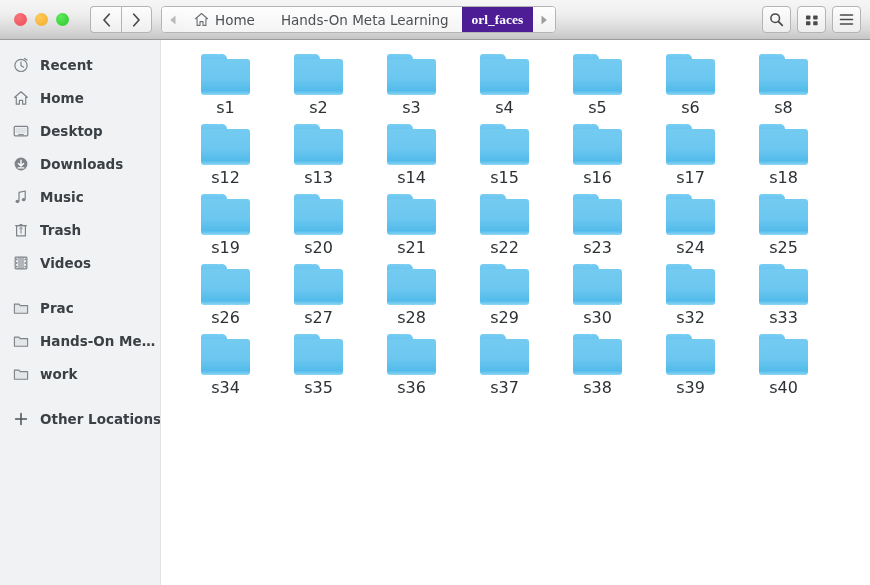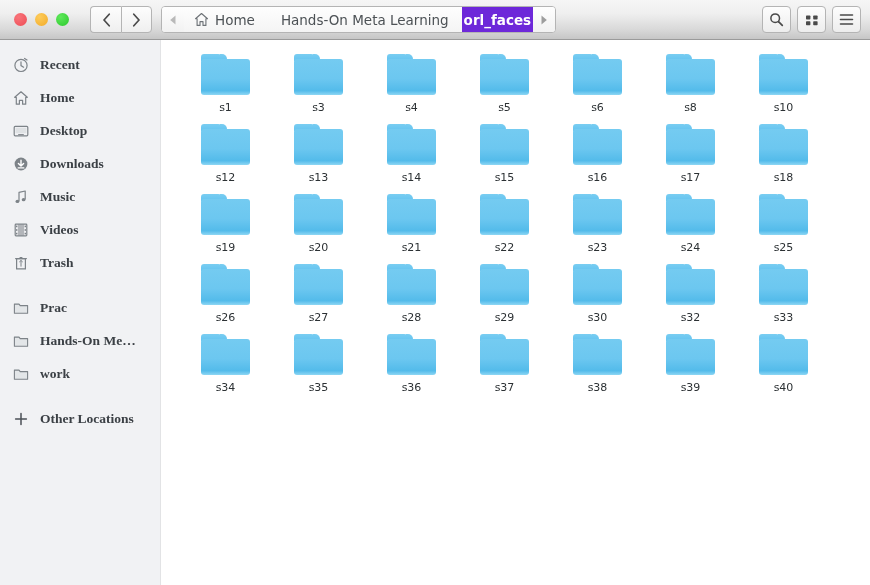--- a/index.html
+++ b/index.html
@@ -51,24 +51,25 @@
     display: flex; align-items: center;
     padding: 0 13px;
     font-size: 13.5px;
     color: #4c5155;
     background: linear-gradient(to bottom, #fefefe, #f4f4f4);
     white-space: nowrap;
   }
   .crumb.arrowcell { padding: 0 7px; background: linear-gradient(to bottom, #fefefe, #f2f2f2); }
   .crumb.home-crumb { gap: 6px; padding-left: 10px; }
   .crumb.current {
-    background: #6d28d9;
+    background: #4c1d95;
     color: #ffffff;
     font-weight: bold;
-    padding: 0 2px;
+    padding: 0 10px;
+    font-family: Liberation Serif, serif;
   }
   .crumb svg { display: block; }
 
   .toolright { position: absolute; right: 9px; top: 6px; display: flex; gap: 6px; }
   .toolbtn {
     width: 29px; height: 27px;
     background: linear-gradient(to bottom, #fdfdfd, #ededed);
     border: 1px solid #b4b4b4; border-radius: 4px;
     display: flex; align-items: center; justify-content: center;
     color: #4a4a4a;
@@ -85,21 +86,20 @@
     overflow: hidden;
   }
   .side-item {
     display: flex; align-items: center; gap: 10px;
     height: 33px;
     padding-left: 12px;
     font-size: 13.5px;
     color: #3b4045;
     font-weight: bold;
     white-space: nowrap;
-    font-family: Liberation Serif, serif;
   }
   .side-item .ico { width: 18px; height: 18px; display: flex; align-items: center; justify-content: center; color: #7d8388; flex: 0 0 18px; }
   .side-item .ico svg { display: block; }
   .side-gap { height: 12px; }
   .side-item.other .ico { color: #4b5056; font-size: 17px; font-weight: normal; }
 
   
   .content { flex: 1 1 auto; background: #ffffff; padding: 8px 0 0 18px; overflow: hidden; }
   .grid { display: grid; grid-template-columns: repeat(7, 93px); }
   .file {
@@ -118,21 +118,21 @@
     background: linear-gradient(to bottom, #79cdf2, #63c3ef);
     border-radius: 0 5px 0 0;
   }
   .folder .main {
     position: absolute; left: 0; top: 5px; width: 49px; height: 36px;
     background: linear-gradient(to bottom, #74cbf1 0%, #6cc7f0 55%, #53bbea 88%, #8ed7f4 100%);
     border-radius: 3px 3px 3px 3px;
   }
   .file .label {
     margin-top: 5px;
-    font-size: 11px;
+    font-size: 16px;
     color: #2c3134;
     line-height: 16px;
   }
 </style>
 </head>
 <body>
 
 <div class="window">
 
   <div class="header">
@@ -252,50 +252,50 @@
 
       <div class="side-item">
         <span class="ico">
           <svg width="16" height="16" viewBox="0 0 16 16">
             <path d="M6 12.3V3.4l6.2-1.4v8.6" fill="none" stroke="#7d8388" stroke-width="1.2" stroke-linejoin="round"></path>
             <ellipse cx="4.4" cy="12.4" rx="1.9" ry="1.6" fill="#7d8388"></ellipse>
             <ellipse cx="10.6" cy="10.7" rx="1.9" ry="1.6" fill="#7d8388"></ellipse>
           </svg>
         </span>
         <span>Music</span>
+      </div>
+
+      <div class="side-item">
+        <span class="ico">
+          <svg width="16" height="16" viewBox="0 0 16 16">
+            <path d="M3.6 3.6h8.8v10.2H3.6z" fill="none" stroke="#7d8388" stroke-width="1.2"></path>
+            <path d="M2.6 3.6h10.8" stroke="#7d8388" stroke-width="1.2" stroke-linecap="round"></path>
+            <path d="M6.6 2h2.8v1.6H6.6z" fill="#7d8388"></path>
+            <path d="M8 5.6v6M6.3 7l1.7-1.6L9.7 7" fill="none" stroke="#7d8388" stroke-width="1"></path>
+          </svg>
+        </span>
+        <span>Trash</span>
       </div>
 
       <div class="side-item">
         <span class="ico">
           <svg width="16" height="16" viewBox="0 0 16 16">
             <rect x="2.2" y="2.2" width="11.6" height="11.6" rx="0.8" fill="none" stroke="#7d8388" stroke-width="1.2"></rect>
             <rect x="4.9" y="2.4" width="6.2" height="11.2" fill="#7d8388" opacity="0.55"></rect>
             <rect x="3" y="3.6" width="1.4" height="1.6" fill="#7d8388"></rect>
             <rect x="3" y="7.2" width="1.4" height="1.6" fill="#7d8388"></rect>
             <rect x="3" y="10.8" width="1.4" height="1.6" fill="#7d8388"></rect>
             <rect x="11.6" y="3.6" width="1.4" height="1.6" fill="#7d8388"></rect>
             <rect x="11.6" y="7.2" width="1.4" height="1.6" fill="#7d8388"></rect>
             <rect x="11.6" y="10.8" width="1.4" height="1.6" fill="#7d8388"></rect>
           </svg>
         </span>
         <span>Videos</span>
       </div>
 
-      <div class="side-item">
-        <span class="ico">
-          <svg width="16" height="16" viewBox="0 0 16 16">
-            <path d="M3.6 3.6h8.8v10.2H3.6z" fill="none" stroke="#7d8388" stroke-width="1.2"></path>
-            <path d="M2.6 3.6h10.8" stroke="#7d8388" stroke-width="1.2" stroke-linecap="round"></path>
-            <path d="M6.6 2h2.8v1.6H6.6z" fill="#7d8388"></path>
-            <path d="M8 5.6v6M6.3 7l1.7-1.6L9.7 7" fill="none" stroke="#7d8388" stroke-width="1"></path>
-          </svg>
-        </span>
-        <span>Trash</span>
-      </div>
-
       <div class="side-gap"></div>
 
       <div class="side-item">
         <span class="ico">
           <svg width="16" height="16" viewBox="0 0 16 16">
             <path d="M1.4 4.1h4.6l1.2 1.5h7.4v7.6H1.4z" fill="#e3e6e8" stroke="#7d8388" stroke-width="1.1" stroke-linejoin="round"></path>
           </svg>
         </span>
         <span>Prac</span>
       </div>
@@ -337,20 +337,27 @@
               <span class="tab"></span>
               <span class="main"></span>
             </div>
             <div class="label">s1</div>
           </div>
           <div class="file">
             <div class="folder">
               <span class="tab"></span>
               <span class="main"></span>
             </div>
+            <div class="label">s2</div>
+          </div>
+          <div class="file">
+            <div class="folder">
+              <span class="tab"></span>
+              <span class="main"></span>
+            </div>
             <div class="label">s3</div>
           </div>
           <div class="file">
             <div class="folder">
               <span class="tab"></span>
               <span class="main"></span>
             </div>
             <div class="label">s4</div>
           </div>
           <div class="file">
@@ -366,27 +373,20 @@
               <span class="main"></span>
             </div>
             <div class="label">s6</div>
           </div>
           <div class="file">
             <div class="folder">
               <span class="tab"></span>
               <span class="main"></span>
             </div>
             <div class="label">s8</div>
-          </div>
-          <div class="file">
-            <div class="folder">
-              <span class="tab"></span>
-              <span class="main"></span>
-            </div>
-            <div class="label">s10</div>
           </div>
           <div class="file">
             <div class="folder">
               <span class="tab"></span>
               <span class="main"></span>
             </div>
             <div class="label">s12</div>
           </div>
           <div class="file">
             <div class="folder">

